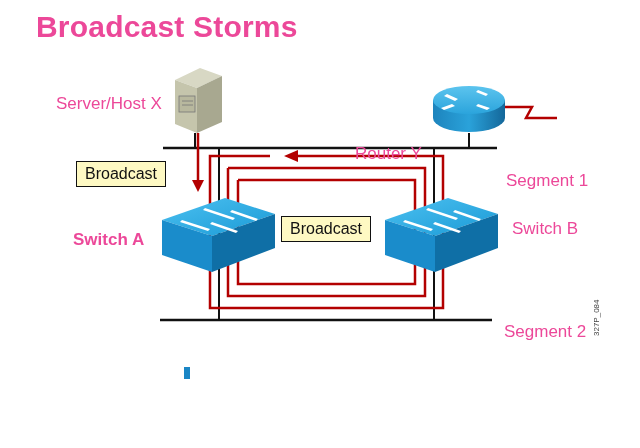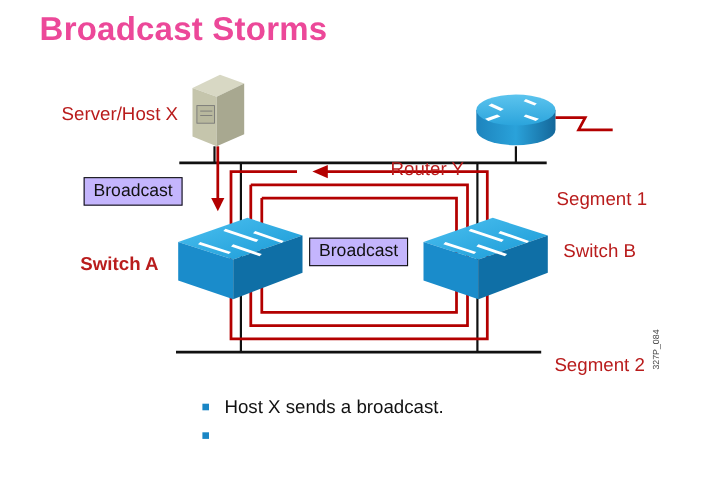--- a/index.html
+++ b/index.html
@@ -1,22 +1,22 @@
 <!DOCTYPE html>
 <html><head>
 <meta charset="utf-8">
 <style>
   html, body { margin:0; padding:0; background:#ffffff; }
   body { width:640px; height:448px; position:relative; overflow:hidden;
          font-family:"Liberation Sans", sans-serif; color:#111; }
   .title { position:absolute; left:36px; top:10px; font-size:30px; font-weight:bold;
            color:#ec4899; letter-spacing:0.2px; }
   svg.diagram { position:absolute; left:0; top:0; }
-  .lbl { position:absolute; font-size:17px; color:#b91c1c; white-space:nowrap; }
-  .box { position:absolute; border:1.5px solid #111; background:#c4b5fd;
+  .lbl { position:absolute; font-size:17px; color:#ec4899; white-space:nowrap; }
+  .box { position:absolute; border:1.5px solid #111; background:#fef9c3;
          font-size:16px; padding:2px 8px; line-height:20px; white-space:nowrap; }
   .fig-id { position:absolute; left:592px; top:336px; font-size:8px; color:#444;
             transform:rotate(-90deg); transform-origin:left top; white-space:nowrap; }
   ul.bullets { position:absolute; left:182px; top:360px; margin:0; padding:0; list-style:none;
                font-size:17px; line-height:20px; }
   ul.bullets li { position:relative; padding-left:22px; margin-bottom:6px; }
   ul.bullets li .sq { position:absolute; left:2px; top:7px; width:6px; height:6px; background:#1a86c5; }
 </style>
 </head>
 <body>
@@ -117,15 +117,15 @@
 <div class="lbl" style="left:504px; top:322px;">Segment 2</div>
 <div class="lbl" style="left:73px; top:230px;font-weight:bold;">Switch A</div>
 <div class="lbl" style="left:512px; top:219px;">Switch B</div>
 
 <div class="box" style="left:76px; top:161px;">Broadcast</div>
 <div class="box" style="left:281px; top:216px;">Broadcast</div>
 
 <div class="fig-id">327P_084</div>
 
 <ul class="bullets">
-  <li><span class="sq"></span><span>Host X sends a broadcast.</span></li>
+  <li><span class="sq"></span></li>
   <li style="max-width:290px;"><span class="sq"></span></li>
 </ul>
 
 </body></html>

